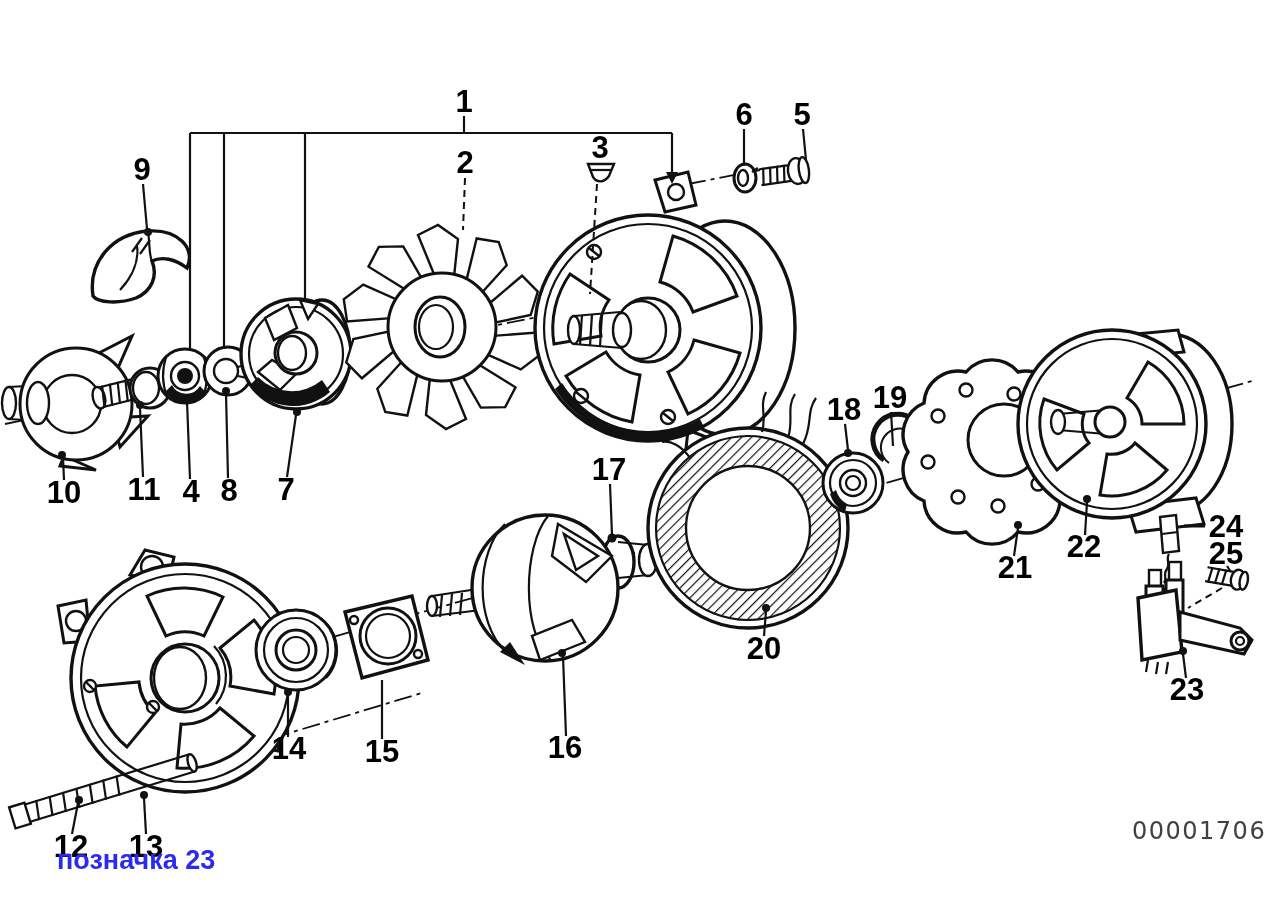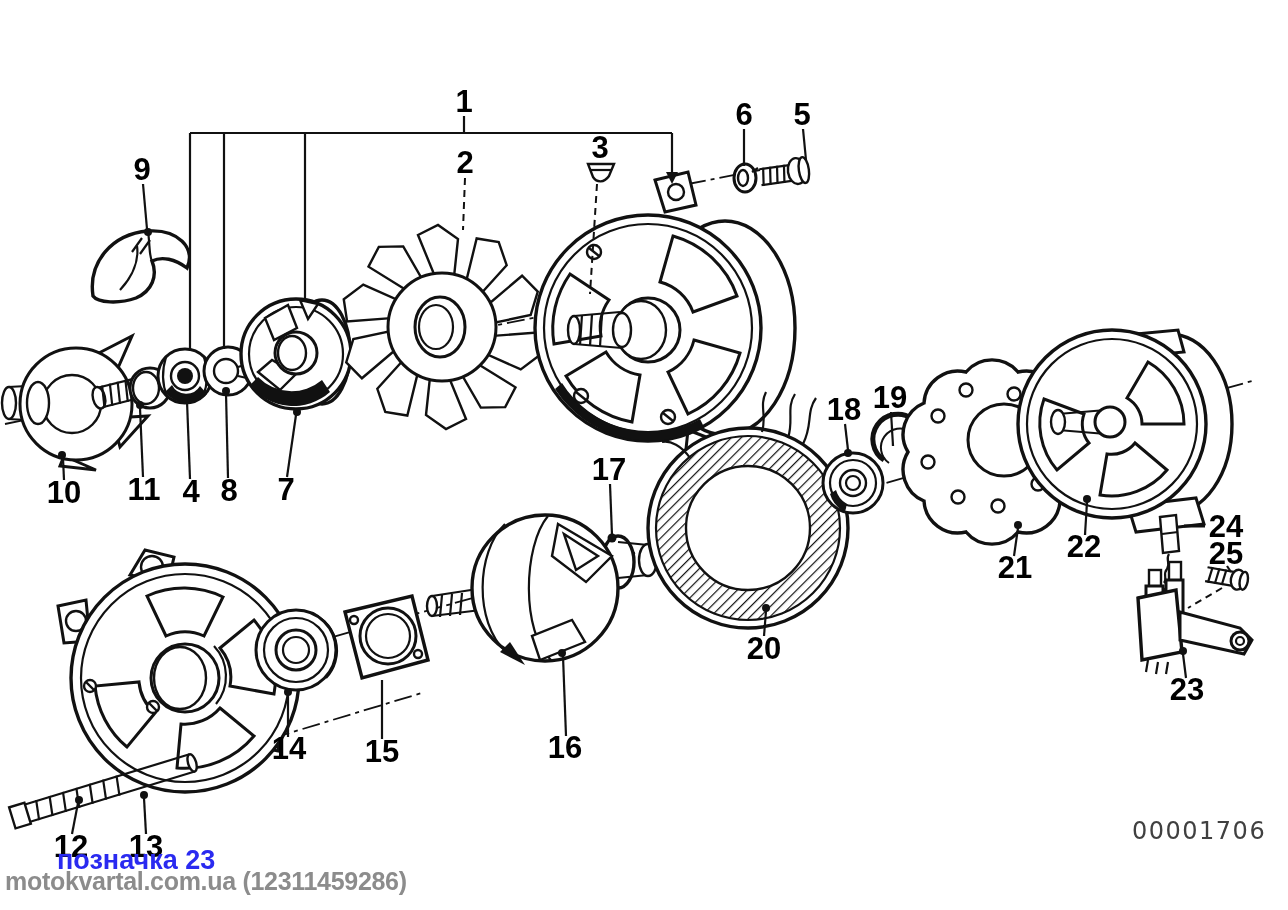--- a/index.html
+++ b/index.html
@@ -429,15 +429,14 @@
     <text class="callout" x="764" y="659">20</text>
     <text class="callout" x="1015" y="578">21</text>
     <text class="callout" x="1084" y="557">22</text>
     <text class="callout" x="1187" y="700">23</text>
     <text class="callout" x="1226" y="537">24</text>
     <text class="callout" x="1226" y="564">25</text>
   </g>
 </svg>
 
 <div class="wm-blue">позначка 23</div>
-<div class="wm-gray">motokvartal.com.ua (12311459286)</div>
 <div class="docnum">00001706</div>
 </div>
 
 </body></html>

